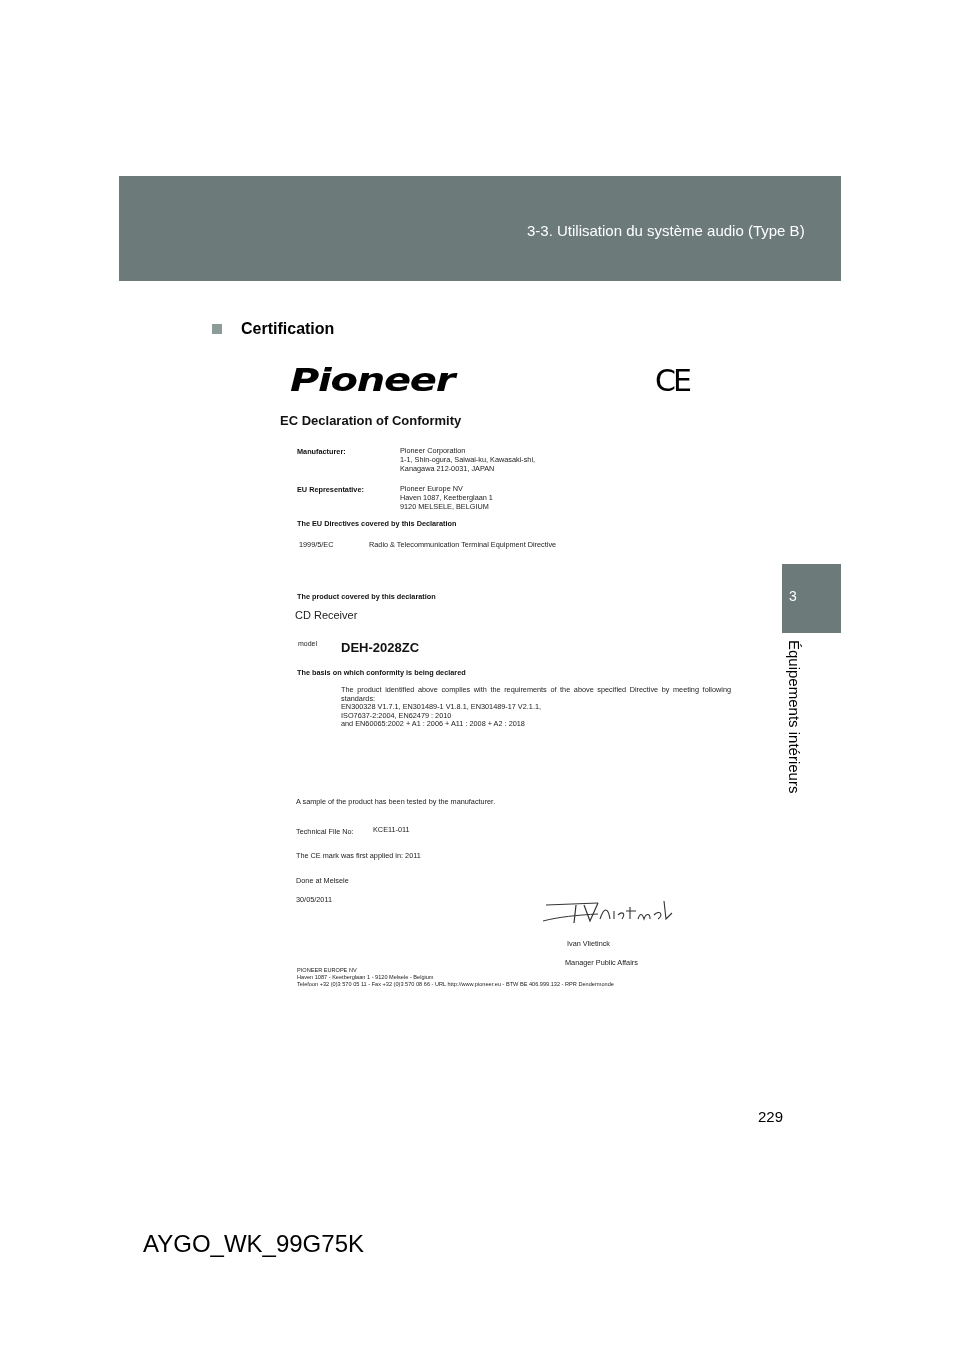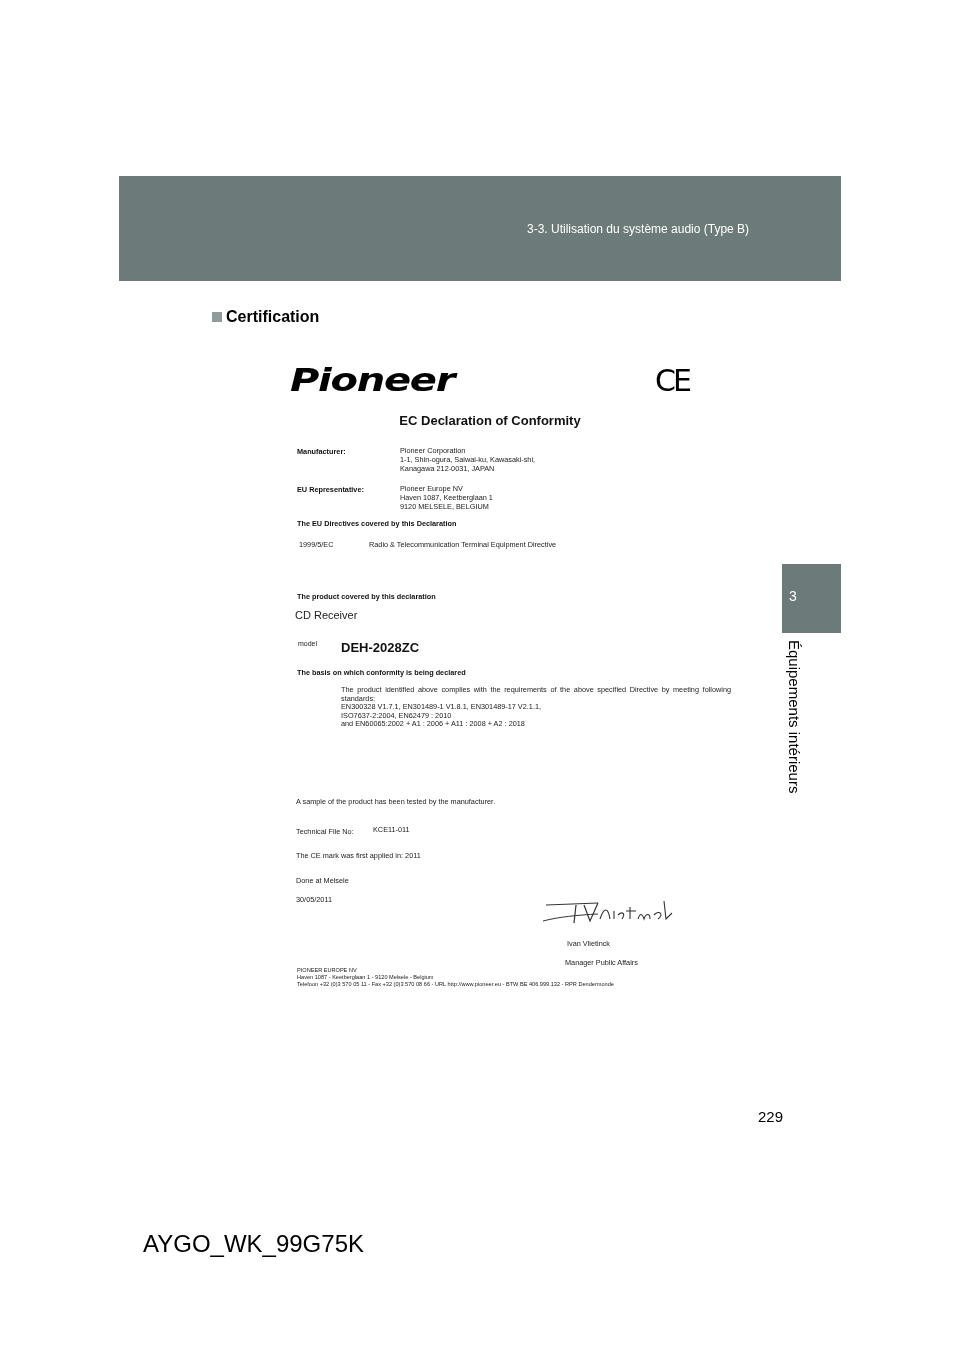--- a/index.html
+++ b/index.html
@@ -1,30 +1,30 @@
 <!DOCTYPE html>
 <html><head>
 <meta charset="utf-8">
 <style>
   html, body { margin:0; padding:0; }
   body { width:960px; height:1358px; background:#ffffff; position:relative; overflow:hidden;
          font-family:"Liberation Sans", sans-serif; color:#000; }
   .header-bar { position:absolute; left:119px; top:176px; width:722px; height:105px; background:#6c7b7a; }
-  .header-title { position:absolute; left:527px; top:222px; font-size:12px; color:#ffffff; white-space:nowrap; }
+  .header-title { position:absolute; left:527px; top:222px; font-size:15px; color:#ffffff; white-space:nowrap; }
   .chapter-tab { position:absolute; left:782px; top:564px; width:59px; height:69px; background:#6c7b7a; }
   .chapter-num { position:absolute; left:789px; top:588px; font-size:14px; color:#ffffff; }
   .chapter-label { position:absolute; left:786px; top:640px; writing-mode:vertical-rl; font-size:15px; color:#000; white-space:nowrap; }
-  .section-heading { position:absolute; left:212px; top:308px; display:flex; align-items:center; gap:4px; }
+  .section-heading { position:absolute; left:212px; top:320px; display:flex; align-items:center; gap:19px; }
   .section-square { width:10px; height:10px; background:#8d9b99; }
   .section-text { font-size:16px; font-weight:bold; color:#000; }
   .doc { position:absolute; left:280px; top:355px; width:420px; height:640px; font-size:7.3px; color:#222;text-decoration:underline; }
   .logo { position:absolute; left:10px; top:6px; font-family:"DejaVu Sans", sans-serif; font-size:32px; font-weight:bold;
           font-style:italic; letter-spacing:-1px; color:#000; transform:scaleX(1.25); transform-origin:left top; }
   .ce-mark { position:absolute; left:375px; top:8px; font-size:30px; font-family:"DejaVu Sans", sans-serif; color:#000; letter-spacing:-3px; }
-  .doc-title { position:absolute; left:0; width:420px; top:58px; text-align:center; font-size:13px; font-weight:bold; color:#111; }
+  .doc-title { position:absolute; left:0; width:420px; top:58px; font-size:13px; font-weight:bold; color:#111; }
   .abs { position:absolute; white-space:nowrap; }
   .bold { font-weight:bold; color:#111; }
   .model-label { font-size:7px; }
   .model-value { font-size:13px; font-weight:bold; color:#111; }
   .para { position:absolute; left:17px; width:390px; line-height:9.5px; white-space:normal; text-align:justify;margin-left:44px; }
   .signature { position:absolute; left:258px; top:542px; width:135px; height:30px; }
   .footer-block { position:absolute; left:17px; top:612px; font-size:5.6px; line-height:7px; white-space:nowrap; }
   .page-number { position:absolute; left:758px; top:1108px; font-size:15px; color:#000; }
   .doc-code { position:absolute; left:143px; top:1230px; font-size:24px; color:#000; }
 </style>

